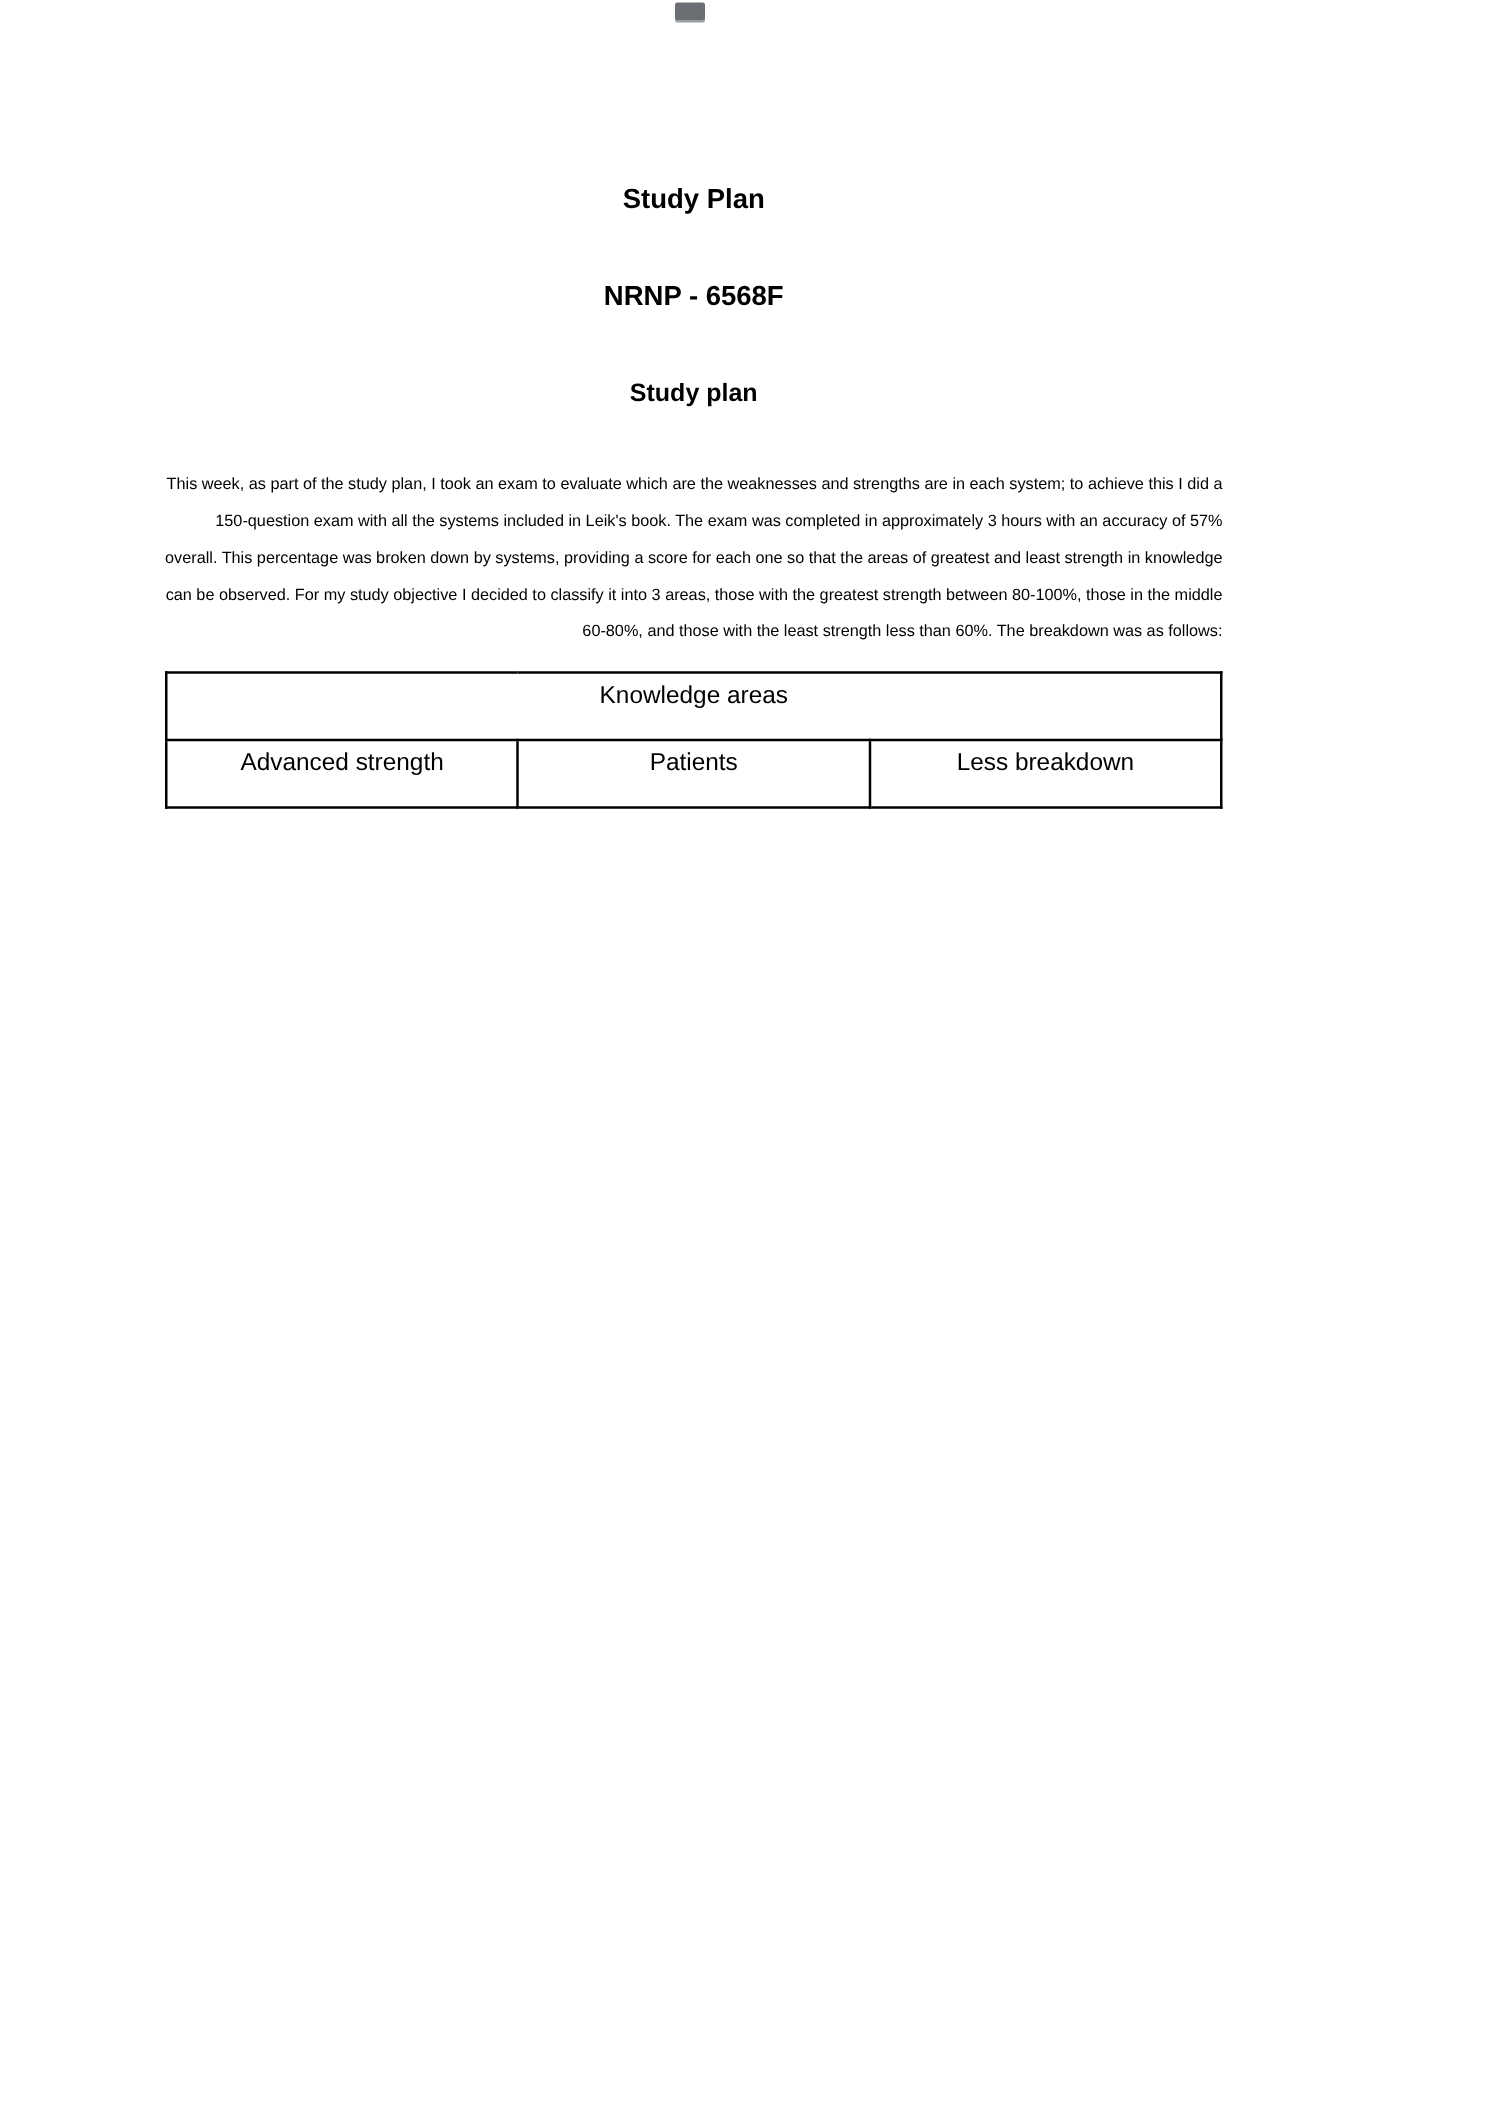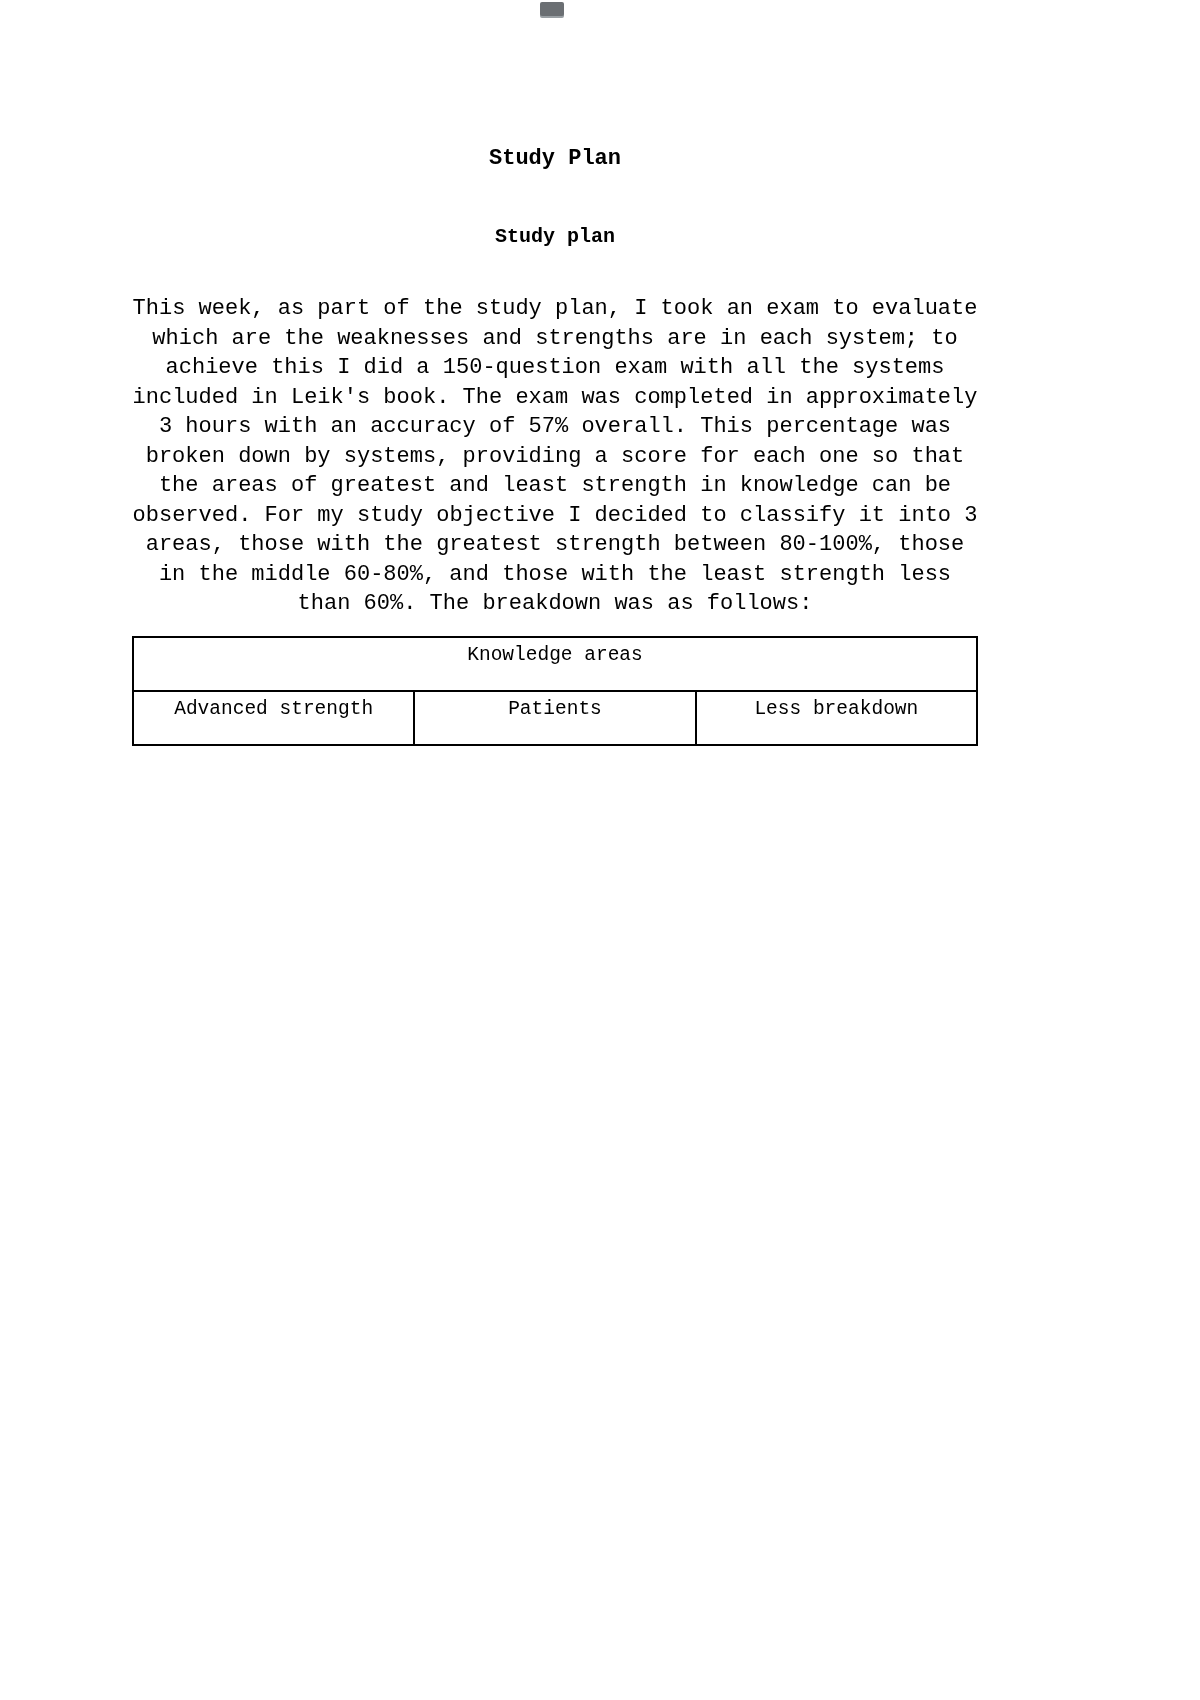--- a/index.html
+++ b/index.html
@@ -6,21 +6,21 @@
   html, body {
     margin: 0;
     padding: 0;
     background: #ffffff;
   }
   .page {
     position: relative;
     width: 1200px;
     height: 1700px;
     background: #ffffff;
-    font-family: Liberation Mono, monospace;
+    font-family: Liberation Sans, sans-serif;
     color: #000000;
     overflow: hidden;
   }
   .top-artifact {
     position: absolute;
     top: 2px;
     left: 540px;
     width: 24px;
     height: 14px;
     background: #6b6f73;
@@ -38,23 +38,23 @@
     font-weight: bold;
     font-size: 22px;
     line-height: 26px;
     margin: 0 0 52px 0;
   }
   .heading.sub {
     font-size: 20px;
     margin-bottom: 44px;
   }
   .body-paragraph {
-    font-size: 22px;
+    font-size: 13px;
     line-height: 29.5px;
-    text-align: center;
+    text-align: right;
     margin: 0 0 17px 0;
   }
   table.knowledge-table {
     width: 100%;
     border-collapse: collapse;
     table-layout: fixed;
     padding-left: 28px;
   }
   table.knowledge-table td {
     border: 2px solid #000000;
@@ -69,20 +69,21 @@
 <body>
 
 <div class="page">
 
   <div class="top-artifact"></div>
 
   <div class="content">
 
     <div class="heading">Study Plan</div>
 
+    <div class="heading">NRNP - 6568F</div>
 
 
 
     <div class="heading sub">Study plan</div>
 
     <p class="body-paragraph">This week, as part of the study plan, I took an exam to evaluate which are the weaknesses and strengths are in each system; to achieve this I did a 150-question exam with all the systems included in Leik's book. The exam was completed in approximately 3 hours with an accuracy of 57% overall. This percentage was broken down by systems, providing a score for each one so that the areas of greatest and least strength in knowledge can be observed. For my study objective I decided to classify it into 3 areas, those with the greatest strength between 80-100%, those in the middle 60-80%, and those with the least strength less than 60%. The breakdown was as follows:</p>
 
     <table class="knowledge-table">
       <tbody>
         <tr>

